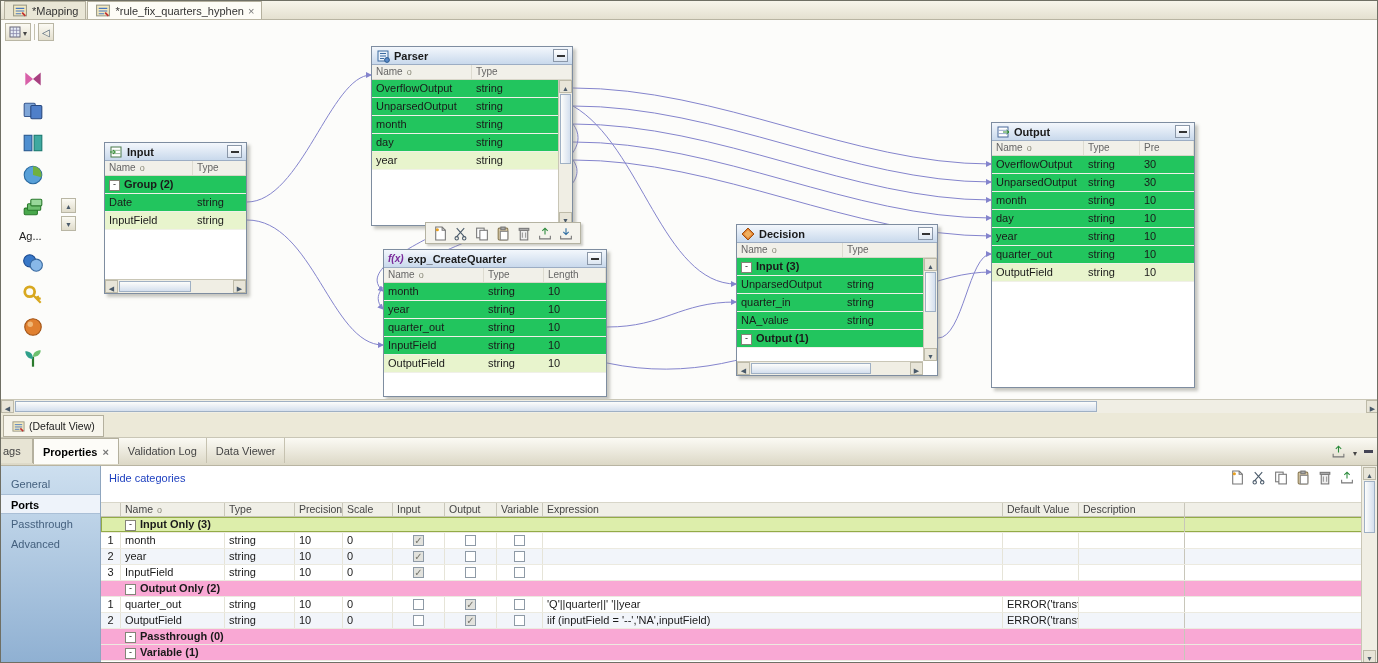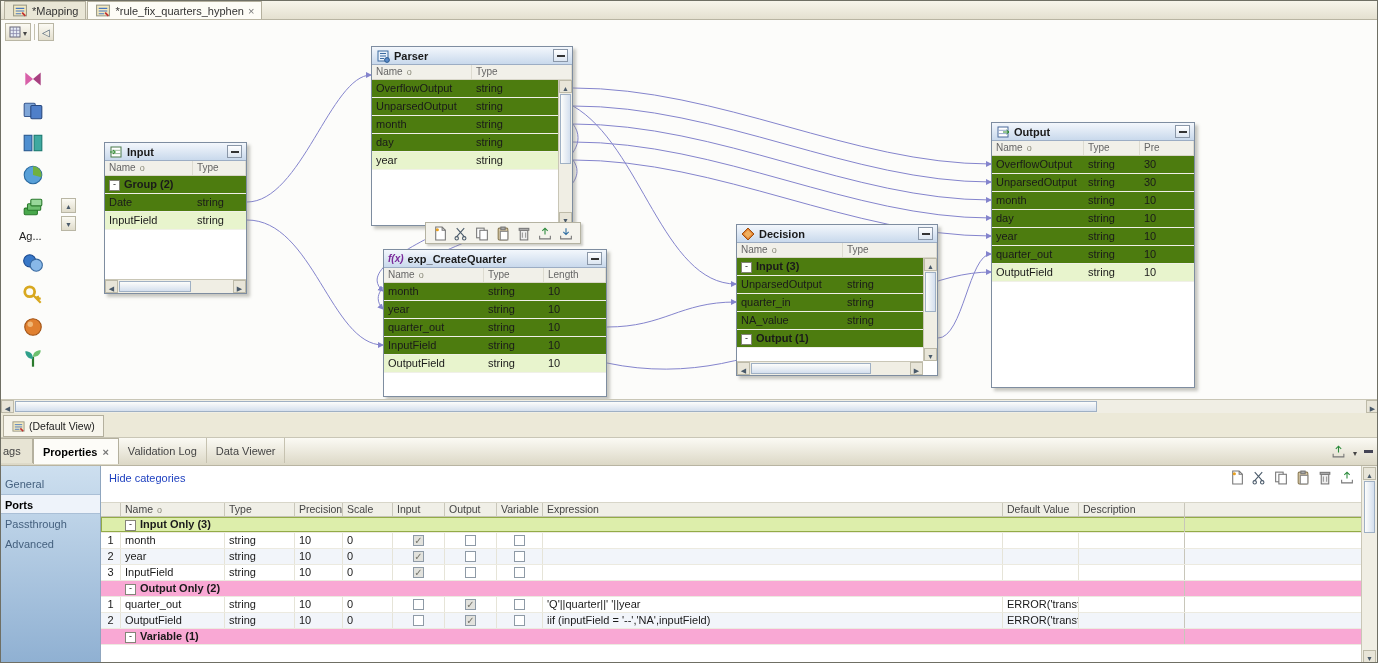--- a/index.html
+++ b/index.html
@@ -32,21 +32,21 @@
 .ic-rt::before{content:"\25b6";font-size:7px;color:#4a5a6a}
 
 
 .tbox{position:absolute;background:#fff;border:1px solid #7e8da0;box-shadow:3px 3px 3px rgba(130,130,120,.45)}
 .tbox-header{height:18px;background:linear-gradient(#f3f7fc,#c9d9ec);border-bottom:1px solid #9cadc4;display:flex;align-items:center;gap:4px;padding:0 4px;font-weight:bold}
 .minbtn{margin-left:auto;width:15px;height:13px;border:1px solid #8a97a8;background:linear-gradient(#ffffff,#dbe5f1);position:relative}
 .minbar{position:absolute;left:3px;top:5px;width:8px;height:2px;background:#333}
 .tbox-cols{display:flex;height:15px;background:#f1f0e9;border-bottom:1px solid #d8d6c9;color:#666;font-size:10px}
 .tbox-cols .col{padding:1px 4px;border-right:1px solid #dddbd0;display:flex;justify-content:space-between;overflow:hidden;white-space:nowrap}
 .sorto::after{content:"o";color:#8a8a7a;font-size:9px;margin-left:4px}
-.trow{display:flex;height:18px;line-height:17px;border-bottom:1px solid #f0f0e8;background:#4d7c0f;white-space:nowrap}
+.trow{display:flex;height:18px;line-height:17px;border-bottom:1px solid #f0f0e8;background:#22c55e;white-space:nowrap}
 .trow span{padding:0 4px;overflow:hidden}
 .trow.hl{background:#e8f4cd}
 .trow.group{font-weight:bold}
 .trow.group .cname::before,.prow.group .glab::before{content:"-";display:inline-block;width:9px;height:9px;line-height:7px;text-align:center;border:1px solid #848478;background:#fff;margin-right:4px;font-size:9px;font-weight:normal;vertical-align:1px}
 
 .box-input .cname{width:88px}.box-input .ctype{flex:1}
 .box-parser .cname{width:100px}.box-parser .ctype{flex:1}
 .box-exp .cname{width:100px}.box-exp .ctype{width:60px}.box-exp .clen{flex:1}
 .box-decision .cname{width:106px}.box-decision .ctype{flex:1}
 .box-output .cname{width:92px}.box-output .ctype{width:56px}.box-output .clen{flex:1}
@@ -76,21 +76,21 @@
 
 .ptabbar{position:absolute;top:437px;left:0;width:1378px;height:28px;background:linear-gradient(#fbfaf4,#dcd8c6);border-bottom:1px solid #b8b4a2;display:flex;align-items:flex-start}
 .ptab{height:25px;display:flex;align-items:center;gap:5px;padding:0 9px;border:1px solid #b4b09e;border-bottom:none;background:#e7e4d4;color:#444;white-space:nowrap}
 .ptab.active{background:#fdfcf8;font-weight:bold;color:#000;margin-bottom:-1px;height:26px}
 .ptab.partial{width:32px;overflow:hidden;border-left:none;padding-left:2px}
 .ptab.plain{border:none;background:transparent;border-right:1px solid #c6c2b0}
 .ptabbar-icons{position:absolute;right:6px;top:6px;display:flex;align-items:center;gap:7px}
 .ic-minline{width:9px;height:3px;background:#445}
 .panelbody{position:absolute;top:465px;left:0;width:1378px;height:198px;background:#fff;overflow:hidden}
 .cats{position:absolute;left:0;top:0;width:100px;height:198px;background:linear-gradient(#cddfef,#8fb0d2);border-right:1px solid #8fa6bf;padding-top:8px}
-.cat{height:20px;line-height:20px;padding-left:4px;color:#44607e;white-space:nowrap}
+.cat{height:20px;line-height:20px;padding-left:10px;color:#44607e;white-space:nowrap}
 .cat.sel{background:#eef3fa;font-weight:bold;color:#000;border-top:1px solid #aabfd6;border-bottom:1px solid #aabfd6}
 .pcontent{position:absolute;left:100px;top:0;right:16px;height:184px;background:#fff}
 .hidecats{position:absolute;left:8px;top:6px;color:#1d3fbf;cursor:pointer}
 .ptoolbar{position:absolute;right:8px;top:4px;display:flex;gap:6px}
 
 .ptable{position:absolute;left:0;top:36px;right:0}
 .phead{display:flex;height:15px;background:#f0efe7;border-bottom:1px solid #c6c4b6;border-top:1px solid #d8d6c9;color:#444;font-size:10.5px}
 .phead span{padding:0 4px;border-right:1px solid #c9c7ba;overflow:hidden;white-space:nowrap}
 .prow{display:flex;height:16px;line-height:15px;border-bottom:1px solid #eceae0;background:#fff;white-space:nowrap}
 .prow:nth-of-type(odd){background:#f2f5fa}
@@ -778,20 +778,34 @@
               </span>
               <span class="c w-var cbwrap">
                 <span class="cb"></span>
               </span>
               <span class="c w-expr">iif (inputField = '--','NA',inputField)</span>
               <span class="c w-def">ERROR('transfo...</span>
               <span class="c w-desc"></span>
               <span class="fill"></span>
             </div>
 
+            <div class="prow group">
+              <span class="c w-num"></span>
+              <span class="c w-name"><span class="glab">Passthrough (0)</span><span></span></span>
+              <span class="c w-type"></span>
+              <span class="c w-prec"></span>
+              <span class="c w-scale"></span>
+              <span class="c w-in cbwrap"></span>
+              <span class="c w-out cbwrap"></span>
+              <span class="c w-var cbwrap"></span>
+              <span class="c w-expr"></span>
+              <span class="c w-def"></span>
+              <span class="c w-desc"></span>
+              <span class="fill"></span>
+            </div>
 
             <div class="prow group">
               <span class="c w-num"></span>
               <span class="c w-name"><span class="glab">Variable (1)</span><span></span></span>
               <span class="c w-type"></span>
               <span class="c w-prec"></span>
               <span class="c w-scale"></span>
               <span class="c w-in cbwrap"></span>
               <span class="c w-out cbwrap"></span>
               <span class="c w-var cbwrap"></span>

